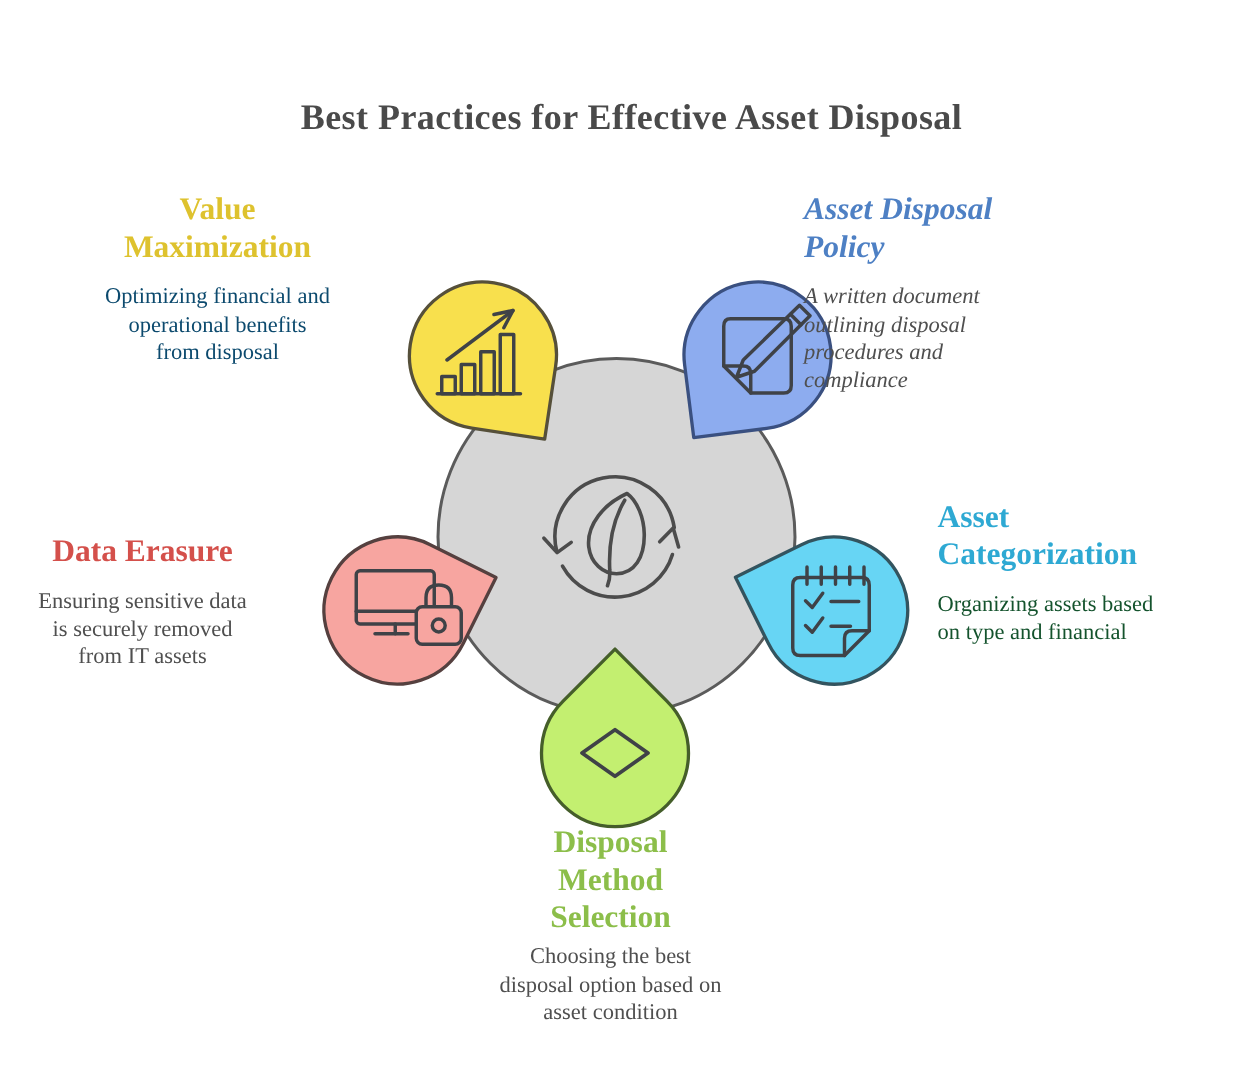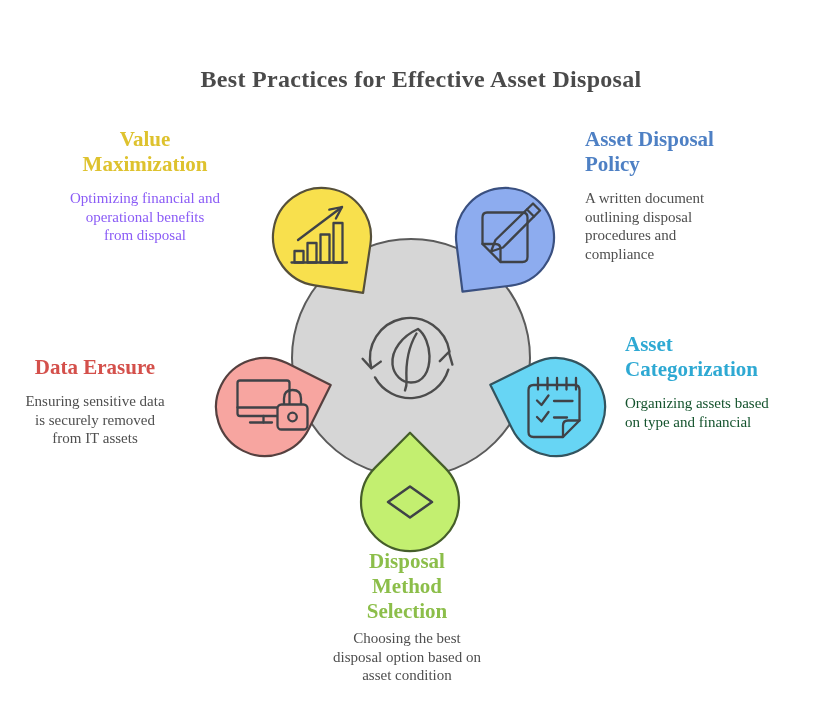--- a/index.html
+++ b/index.html
@@ -105,28 +105,28 @@
         <path class="ic" style="stroke-width:2.5" d="M388 502 L410 486.5 L432 502 L410 517.5 Z"></path>
       </g>
     </g>
   </svg>
 
   <div class="tblock align-right" style="top:127px;right:578px;width:210px;">
     <h2 style="color: rgb(222, 194, 46);">
       <div>Value</div>
       <div>Maximization</div>
     </h2>
-    <div class="desc" style="color: #8b5cf6;">
+    <div class="desc" style="color: #0c4a6e;">
       <div>Optimizing financial and</div>
       <div>operational benefits</div>
       <div>from disposal</div>
     </div>
   </div>
 
-  <div class="tblock" style="top:127px;left:585px;width:230px;">
+  <div class="tblock" style="top:127px;left:536px;width:230px;font-style:italic;">
     <h2 style="color: rgb(78, 128, 196);">
       <div>Asset Disposal</div>
       <div>Policy</div>
     </h2>
     <div class="desc" style="color: rgb(79, 79, 79);">
       <div>A written document</div>
       <div>outlining disposal</div>
       <div>procedures and</div>
       <div>compliance</div>
     </div>

